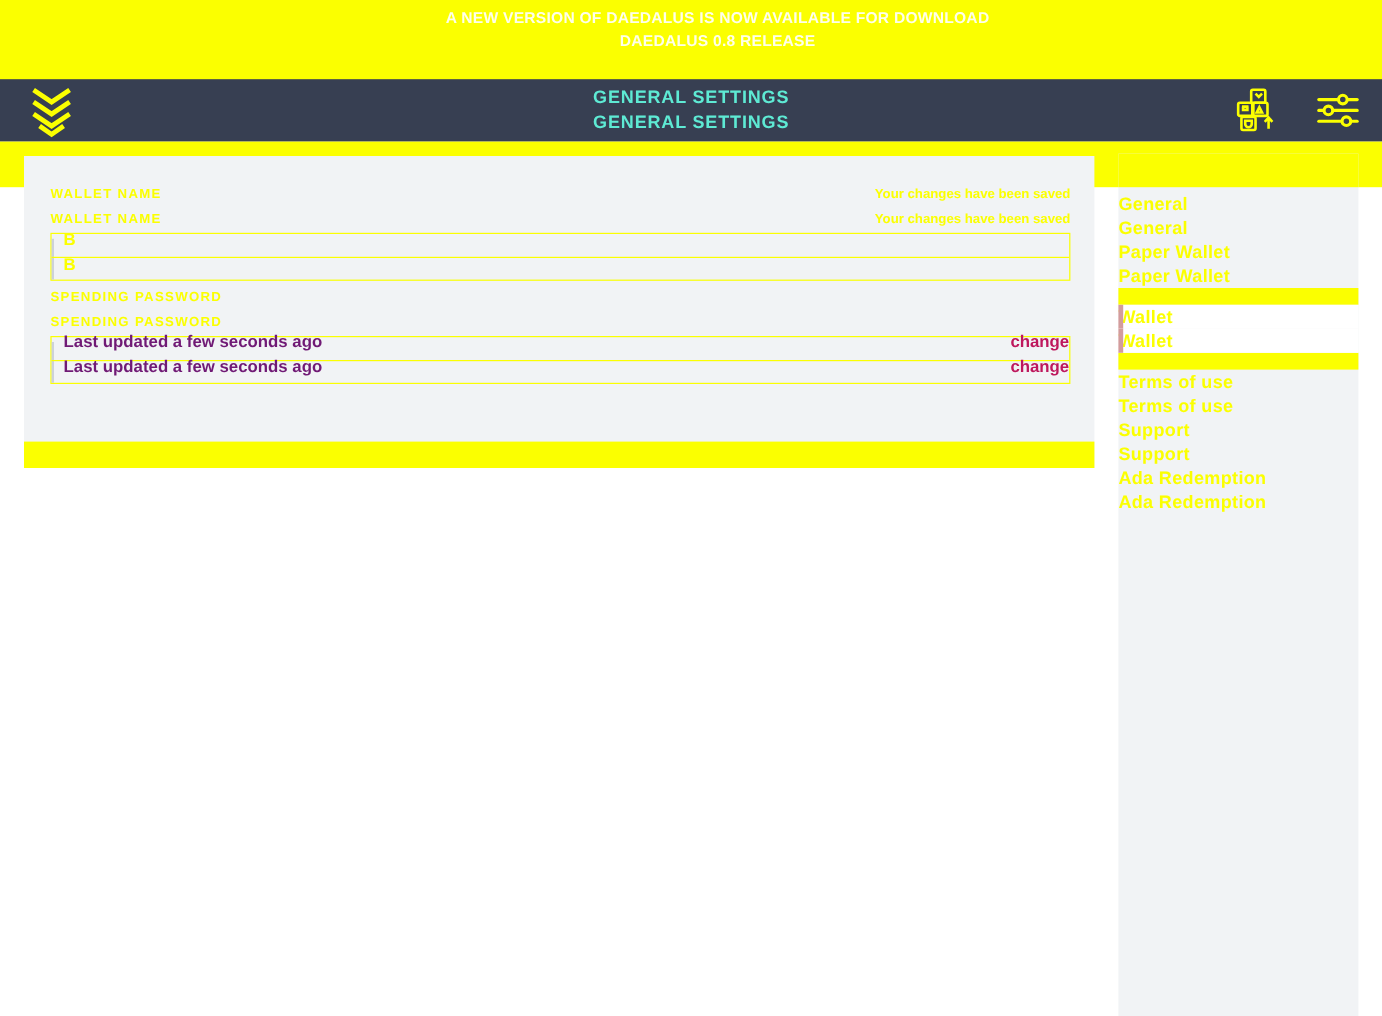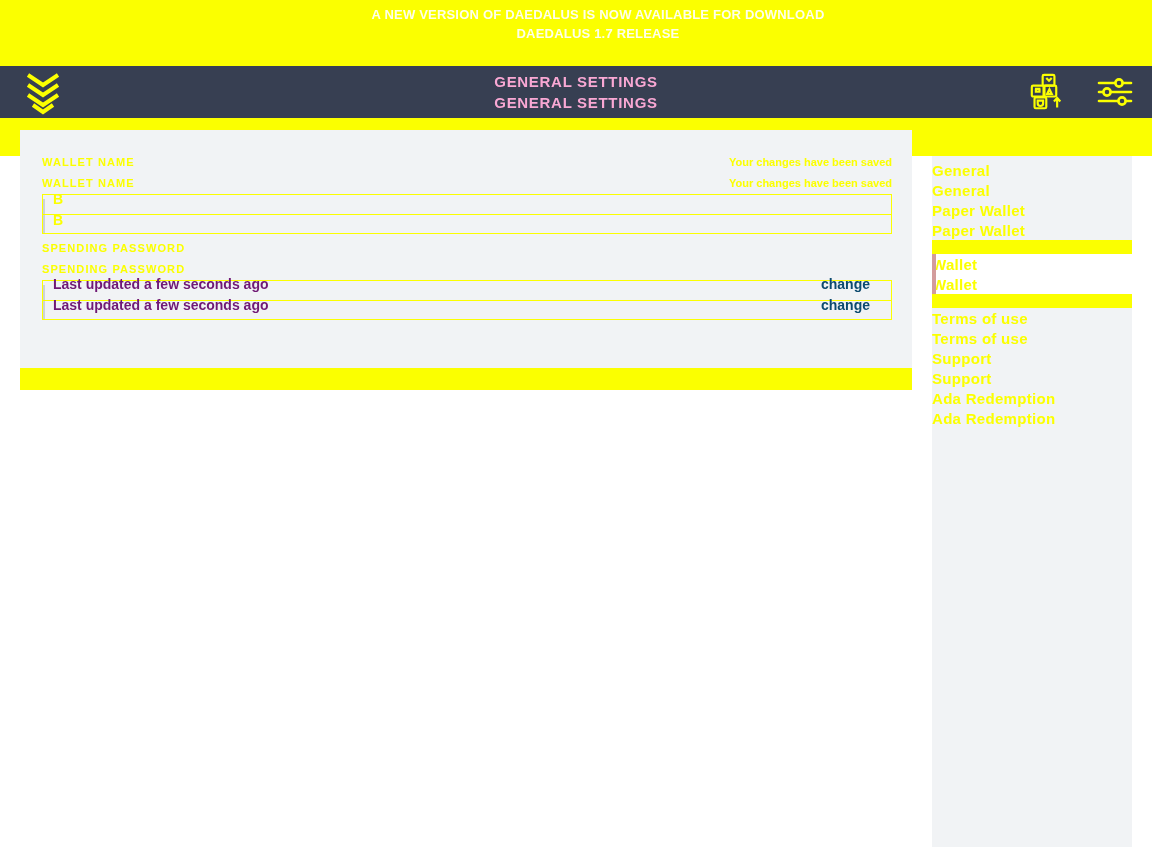--- a/index.html
+++ b/index.html
@@ -65,21 +65,21 @@
     position: absolute;
     left: 0; top: 0;
     width: 1152px; height: 52px;
     display: flex;
     flex-direction: column;
     align-items: center;
     justify-content: center;
     pointer-events: none;
   }
   .topbar-title {
-    color: #f9a8d4;
+    color: #5eead4;
     font-size: 15px;
     font-weight: 700;
     letter-spacing: 0.7px;
     line-height: 21px;
     text-transform: uppercase;
   }
   .topbar-title.ghost { }
 
   .topbar-actions {
     position: absolute;
@@ -181,22 +181,22 @@
     font-size: 14px;
     font-weight: 600;
     line-height: 21px;
     white-space: nowrap;
   }
   .row-text.l1 { top: -7px; }
   .row-text.l2 { top: 14px; }
 
   .change-link {
     position: absolute;
-    right: 21px;
-    color: #0c4a6e;
+    right: 0;
+    color: #be185d;
     font-size: 14px;
     font-weight: 600;
     line-height: 21px;
     cursor: pointer;
   }
   .change-link.l1 { top: -7px; }
   .change-link.l2 { top: 14px; }
 
   .panel-footer-strip {
     position: absolute;
@@ -255,21 +255,21 @@
 
   svg { display: block; }
 </style>
 </head>
 <body>
 
 <div id="app">
 
   <div class="news-banner">
     <div class="news-line">A NEW VERSION OF DAEDALUS IS NOW AVAILABLE FOR DOWNLOAD</div>
-    <div class="news-line">DAEDALUS 1.7 RELEASE</div>
+    <div class="news-line">DAEDALUS 0.8 RELEASE</div>
   </div>
 
   <div class="topbar">
 
     <div class="brand-logo">
       <svg width="42" height="44" viewBox="0 0 42 44">
         <g fill="none" stroke="#fbff00" stroke-width="4">
           <path d="M6 4 L21 14 L36 4"></path>
           <path d="M6 14 L21 24 L36 14"></path>
           <path d="M6 24 L21 34 L36 24"></path>

